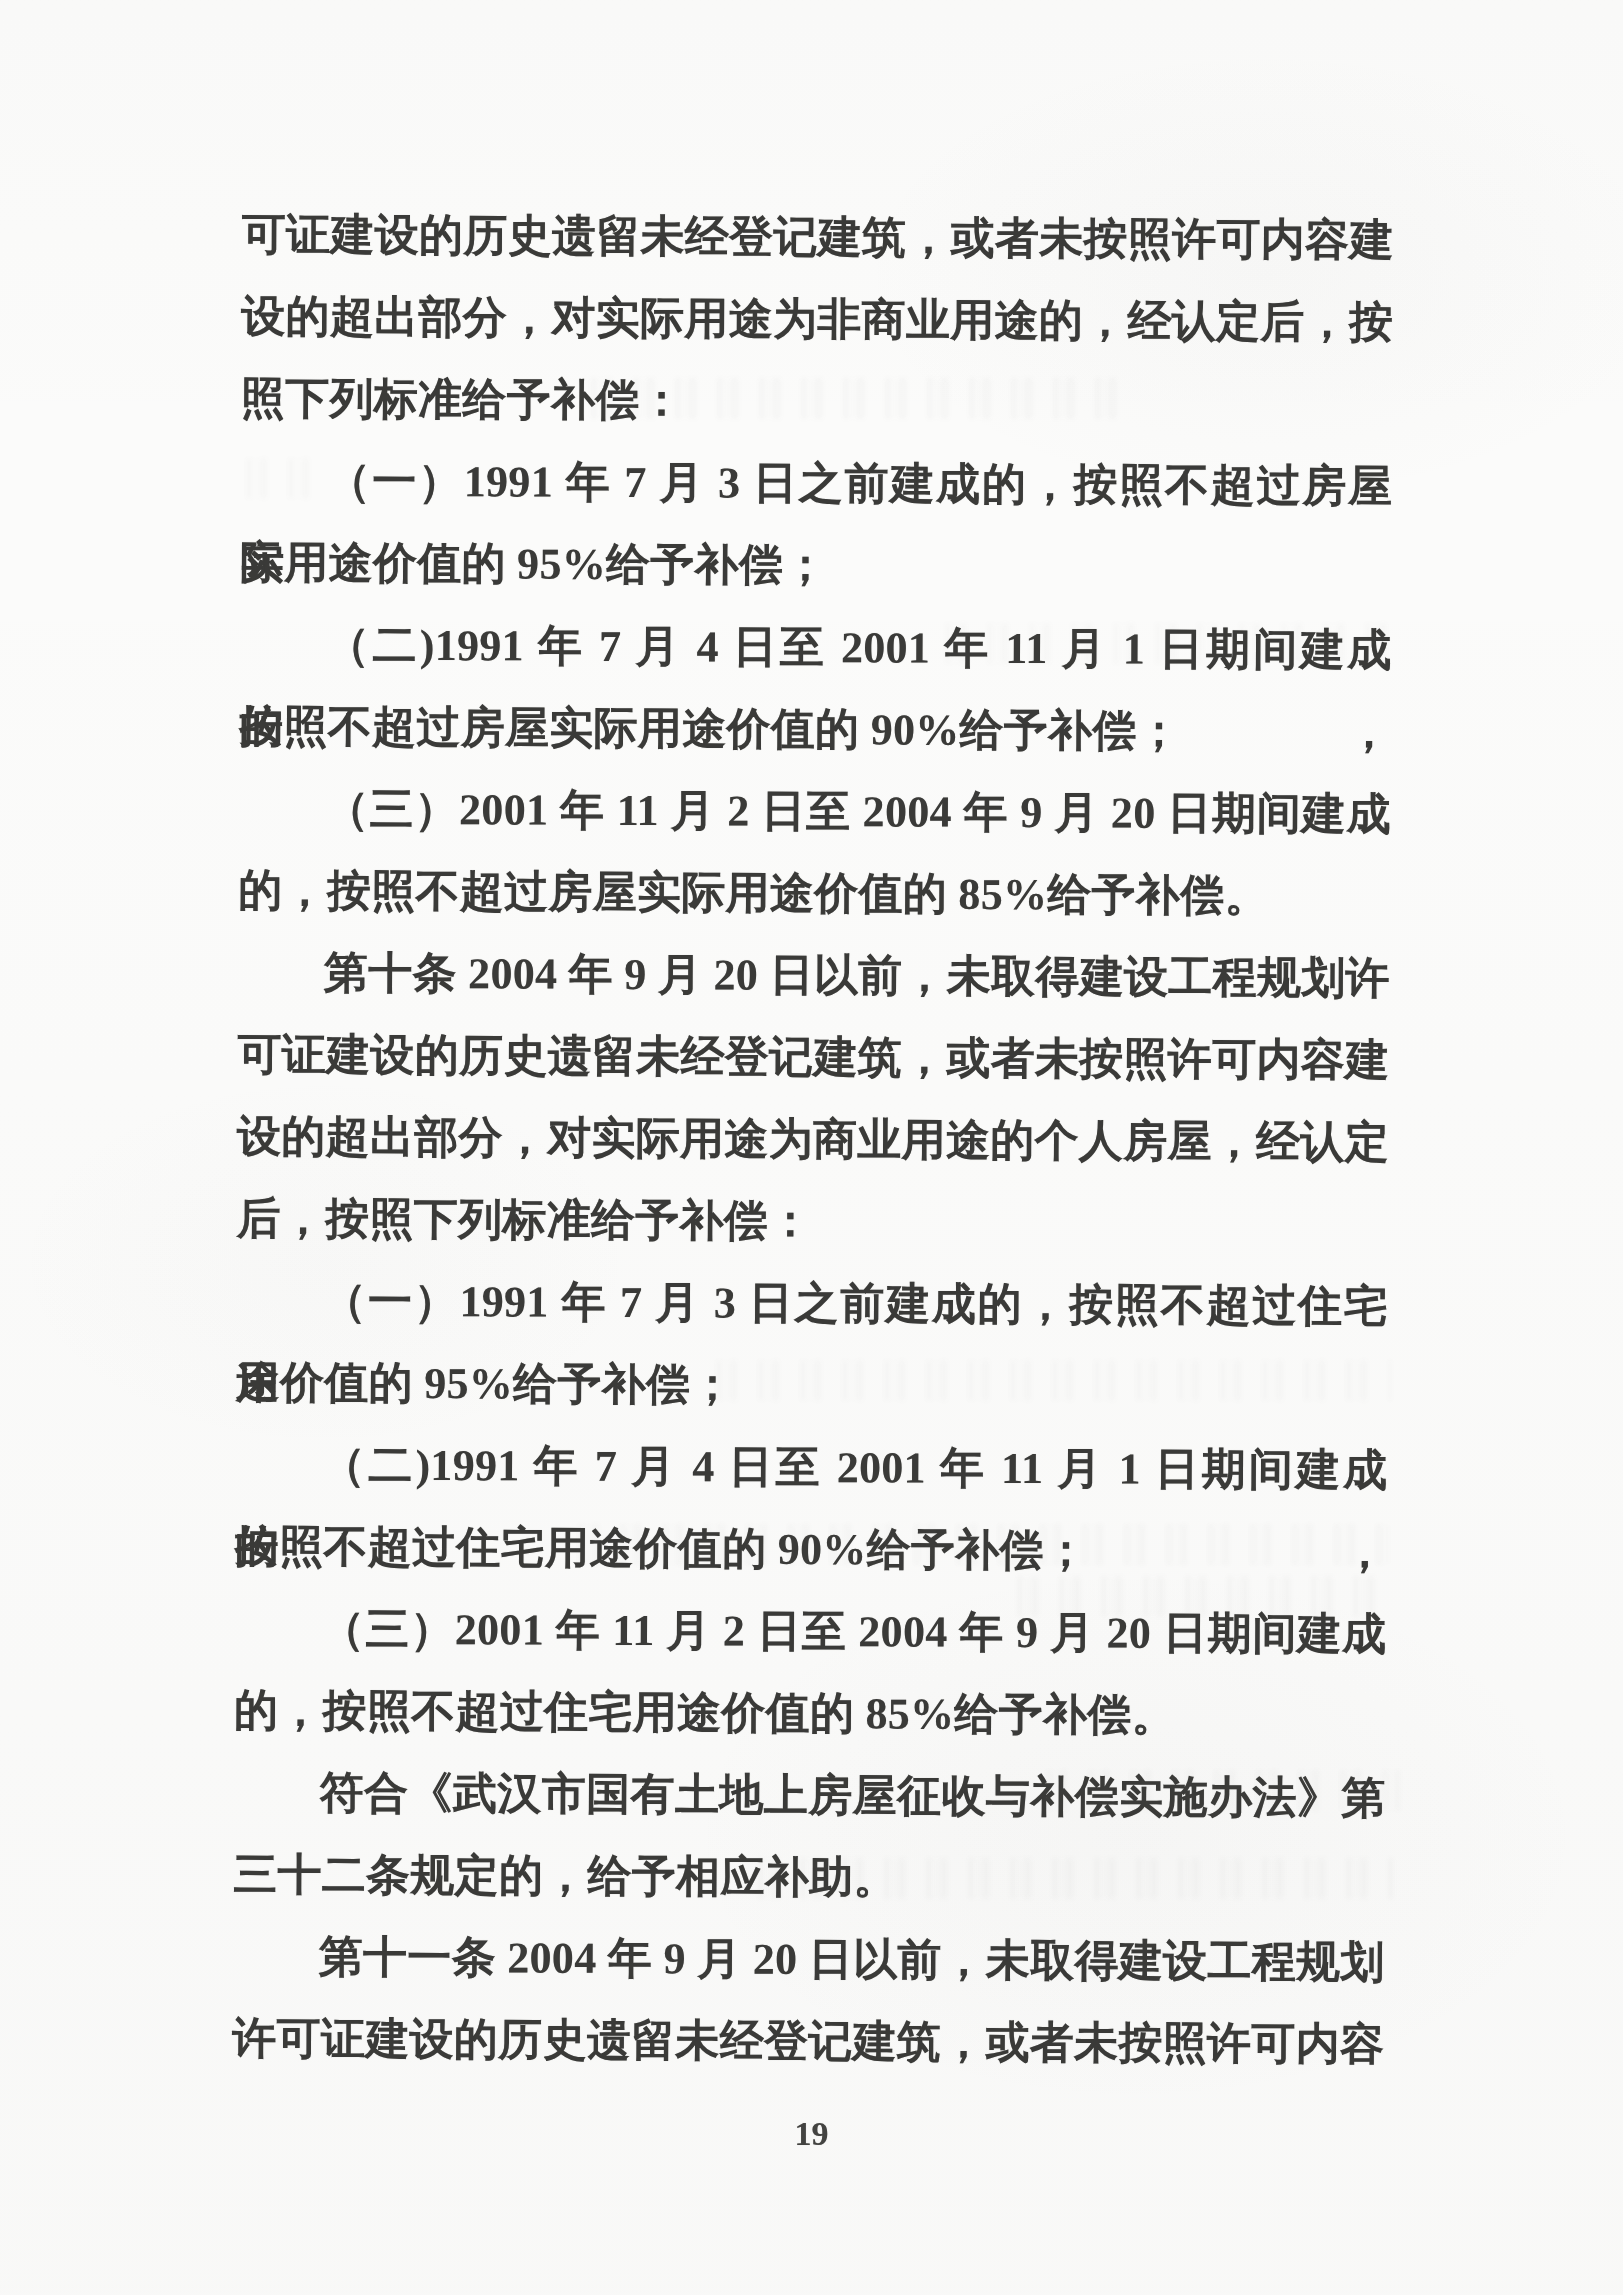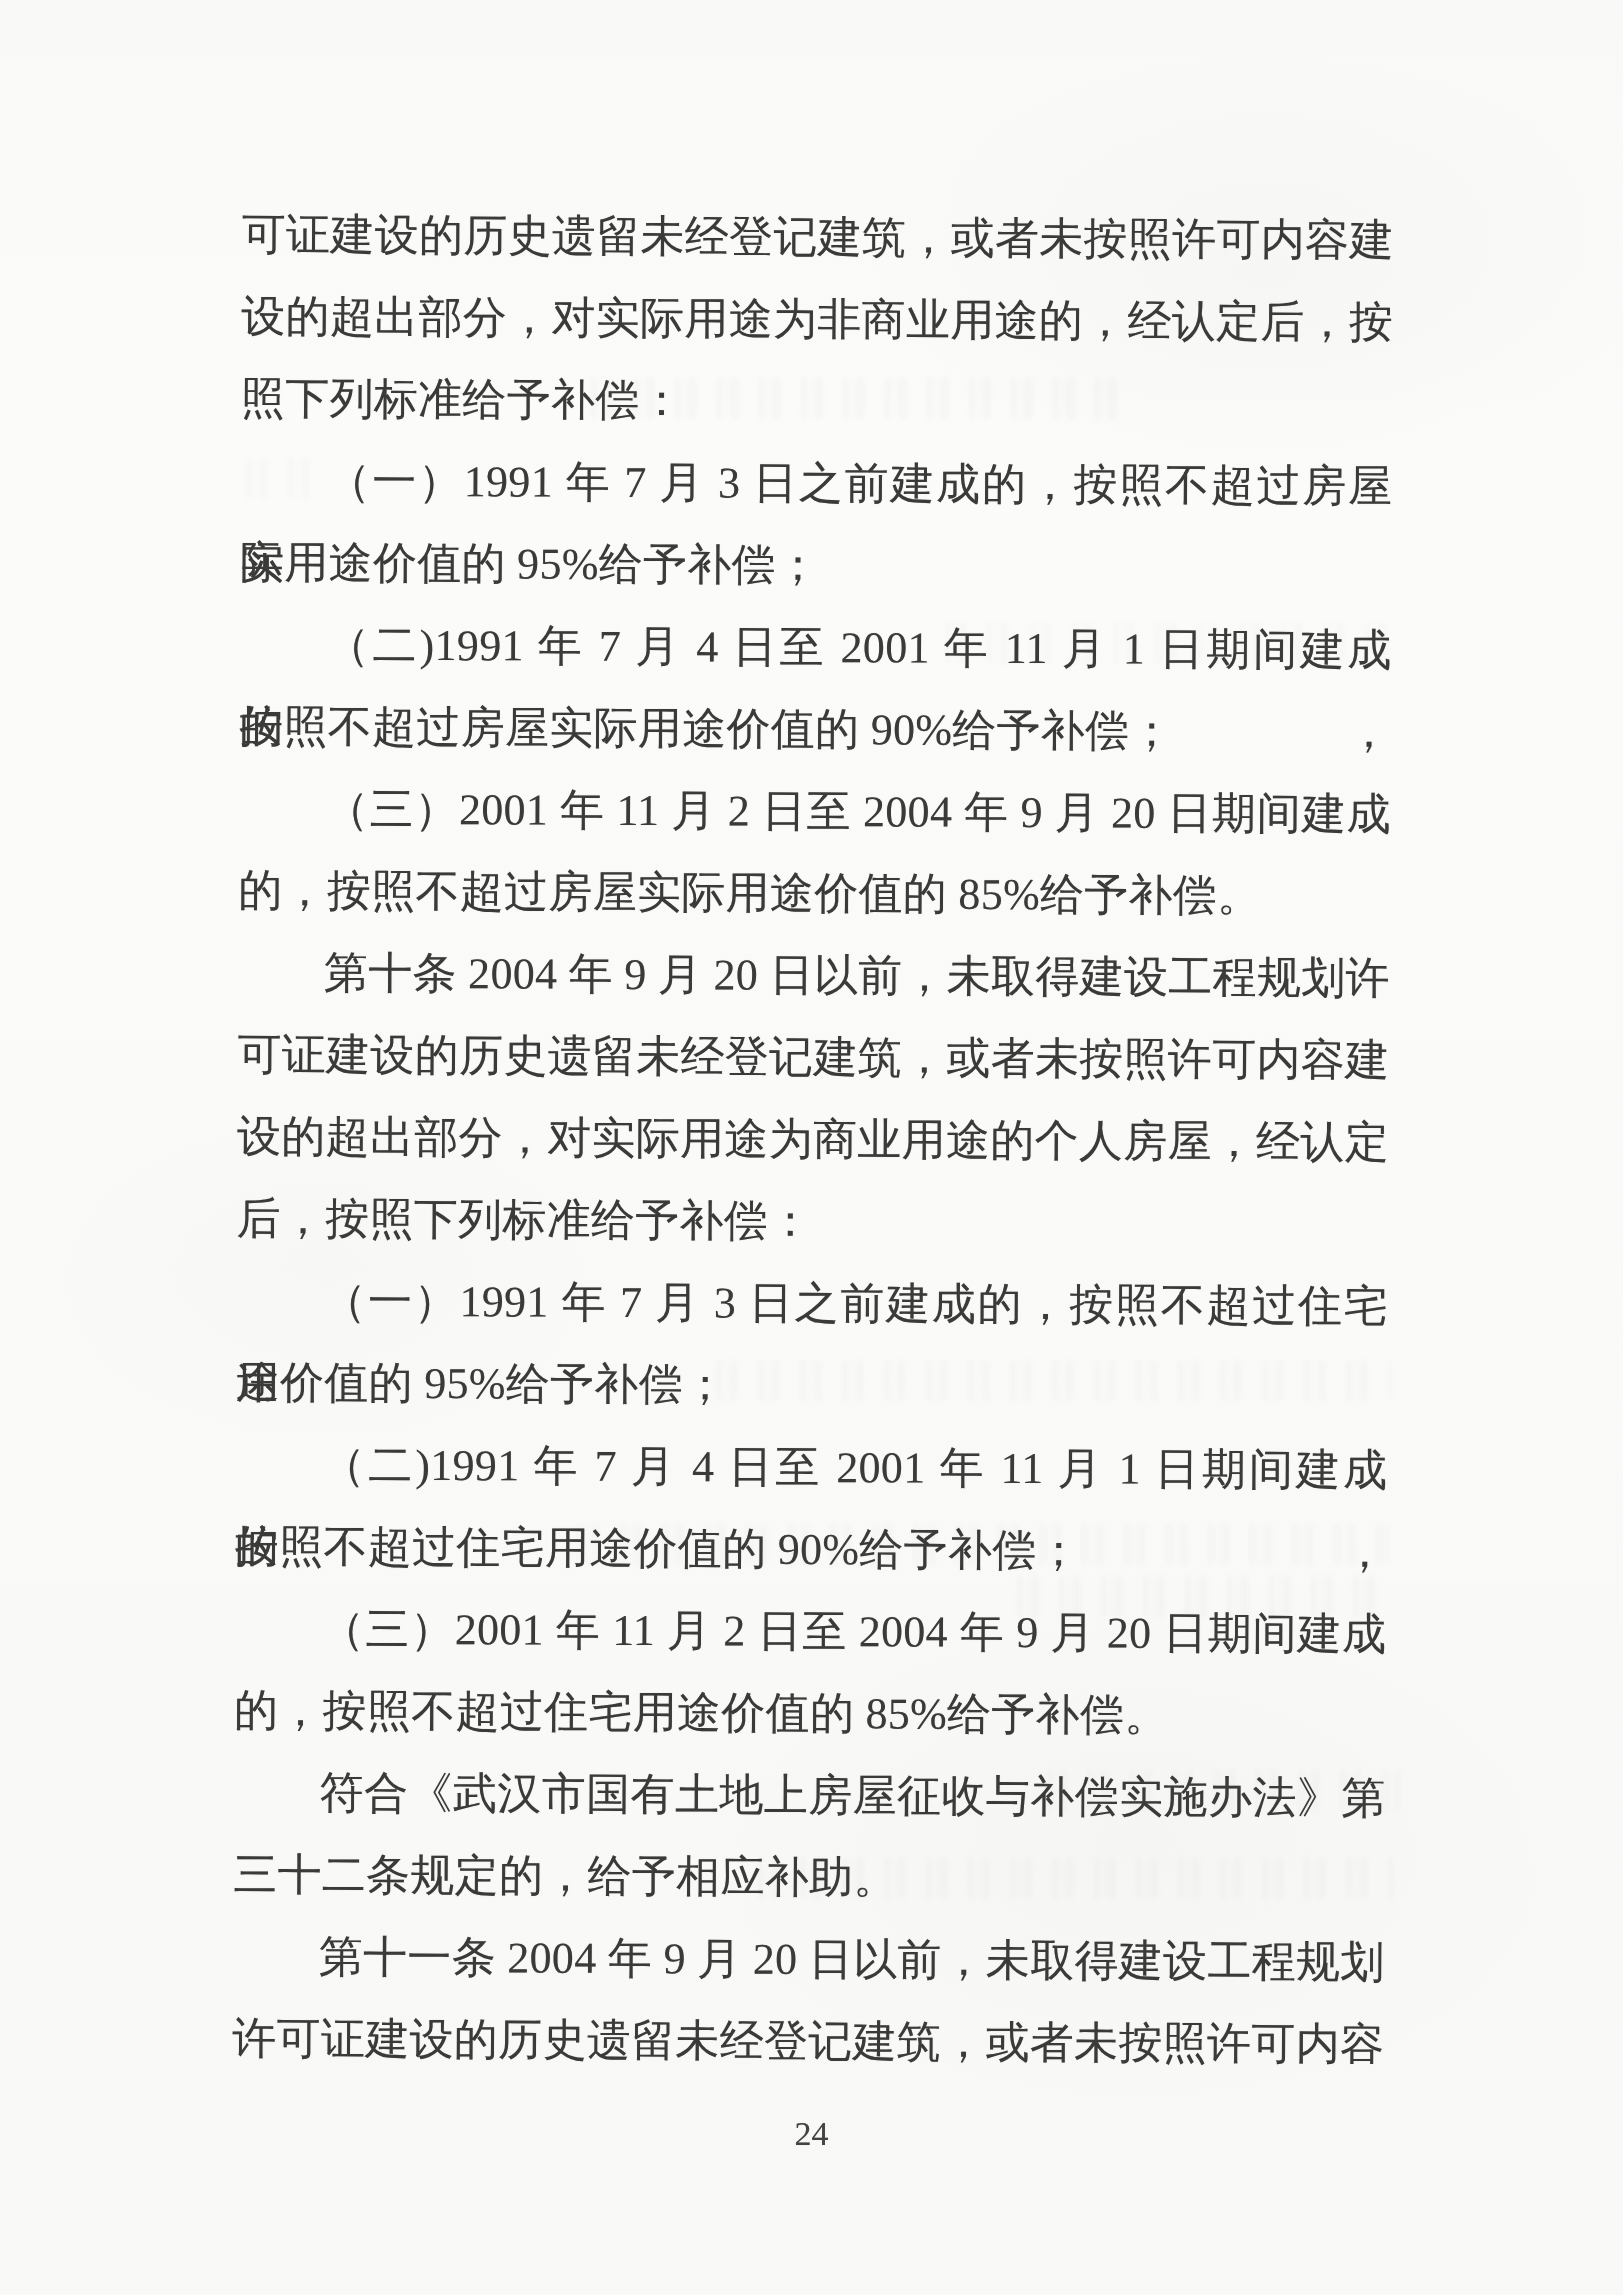--- a/index.html
+++ b/index.html
@@ -18,21 +18,21 @@
   .paper-noise{
     position:absolute;inset:0;
     background:
       radial-gradient(ellipse 589px 327px at 78% 12%, rgba(140,140,140,0.035), transparent 70%),
       radial-gradient(ellipse 458px 275px at 20% 55%, rgba(140,140,140,0.025), transparent 70%),
       radial-gradient(ellipse 655px 393px at 70% 80%, rgba(140,140,140,0.03), transparent 70%),
       linear-gradient(180deg, rgba(120,120,120,0.015), rgba(120,120,120,0) 20%, rgba(120,120,120,0.02) 90%);
     pointer-events:none;
   }
   .page{
-    position:absolute;inset:0;
+    position:absolute;inset:0;font-weight:bold;
   }
   .content{
     position:absolute;
     left:242px;top:194px;width:1152px;
     transform:rotate(0.3deg);
     transform-origin:0 0;
     color:var(--ink);
   }
   .line{
     height:82px;
@@ -117,15 +117,15 @@
 
   <div class="ghost g1"></div>
   <div class="ghost g2"></div>
   <div class="ghost g3"></div>
   <div class="ghost g4"></div>
   <div class="ghost g5"></div>
   <div class="ghost g6"></div>
   <div class="ghost g7"></div>
   <div class="ghost g8"></div>
 
-  <div class="page-number">24</div>
+  <div class="page-number">19</div>
 </div>
 
 
 </body></html>

